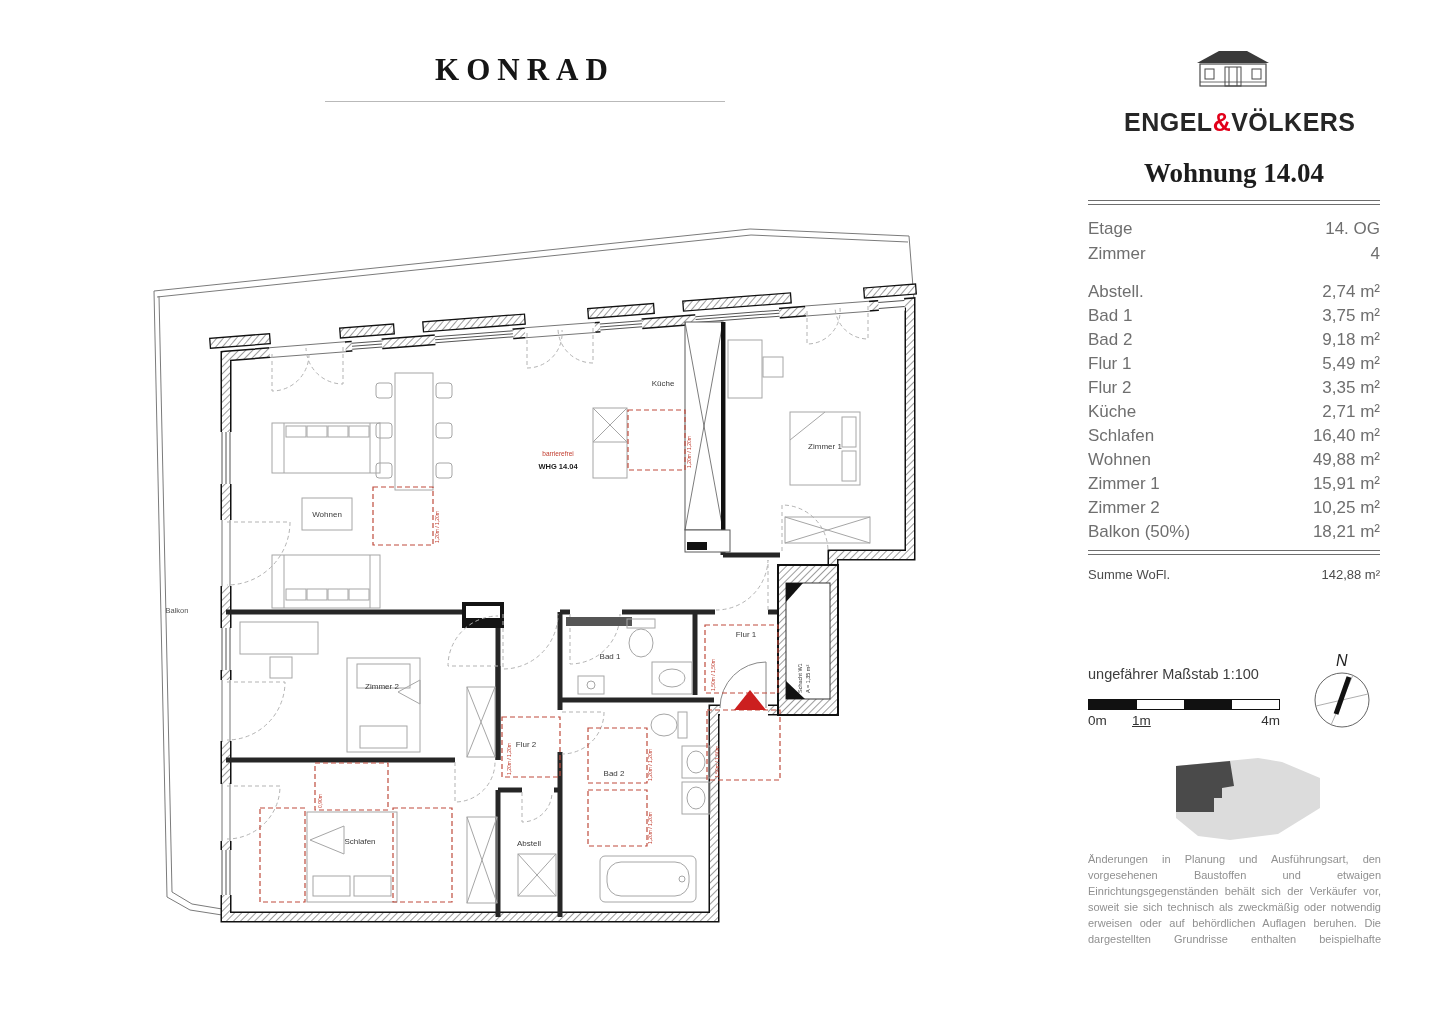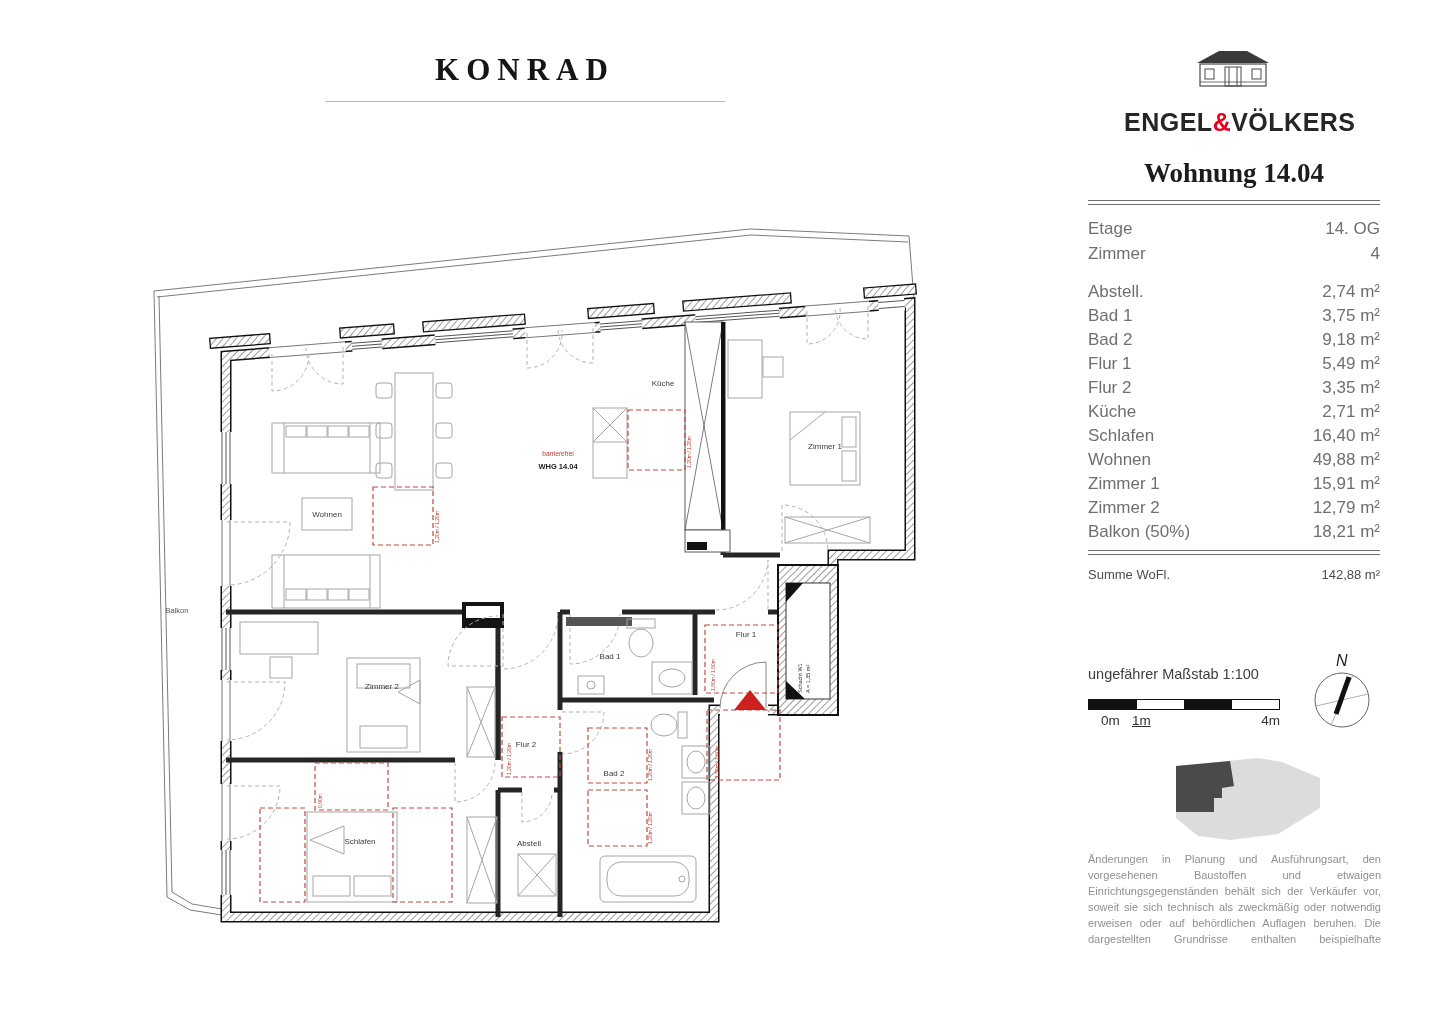--- a/index.html
+++ b/index.html
@@ -29,21 +29,21 @@
   .total-row{display:flex;justify-content:space-between;font-size:13px;color:#4c4c4c;
              line-height:26px;margin-top:7px;}
   .rule2{margin-top:6px;}
   
   .scale-caption{position:absolute;left:1088px;top:666px;font-size:14.5px;color:#3d3d3d;}
   .scalebar{position:absolute;left:1088px;top:699px;width:190px;height:9px;
             border:1px solid #111;display:flex;}
   .scalebar span{display:block;height:100%;}
   .sb-b{background:#111;width:25%;} .sb-w{background:#fff;width:25%;}
   .scale-ticks{position:absolute;left:1088px;top:713px;width:192px;font-size:13.5px;color:#333;}
-  .scale-ticks .t0{position:absolute;left:13px;}
+  .scale-ticks .t0{position:absolute;left:0;}
   .scale-ticks .t1{position:absolute;left:44px;text-decoration:underline;}
   .scale-ticks .t4{position:absolute;right:0;}
   
   .disclaimer{position:absolute;left:1088px;top:852px;width:293px;font-size:11px;
               line-height:15.9px;color:#909090;text-align:justify;}
   svg text{font-family:"Liberation Sans",sans-serif;}
 </style>
 </head>
 <body>
 
@@ -418,21 +418,21 @@
       <div class="row">
           <span>Wohnen</span>
           <span>49,88 m²</span>
         </div>
       <div class="row">
           <span>Zimmer 1</span>
           <span>15,91 m²</span>
         </div>
       <div class="row">
           <span>Zimmer 2</span>
-          <span>12,79 m²</span>
+          <span>10,25 m²</span>
         </div>
       <div class="row">
           <span>Balkon (50%)</span>
           <span>18,21 m²</span>
         </div>
     </div>
     <div class="dbl-rule rule2"></div>
     <div class="total-row">
       <span>Summe WoFl.</span>
       <span>142,88 m²</span>

